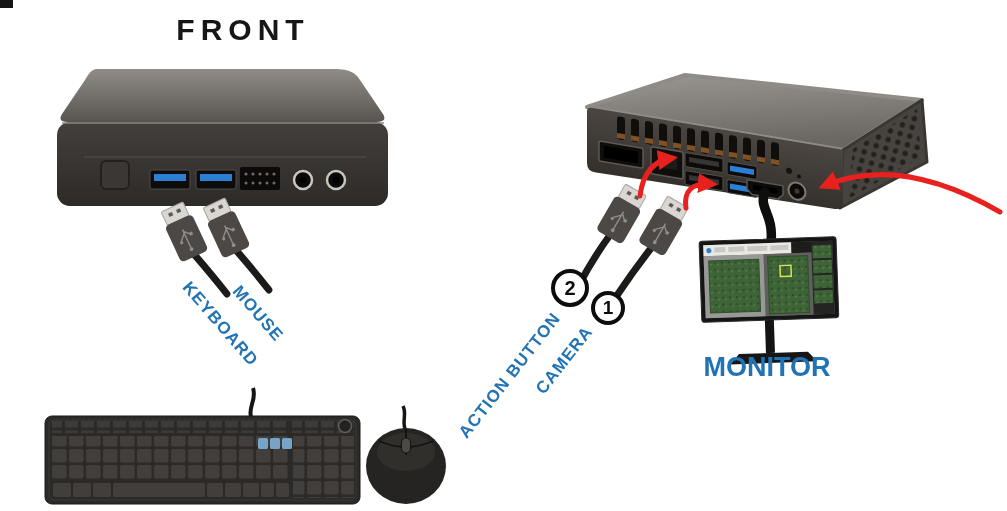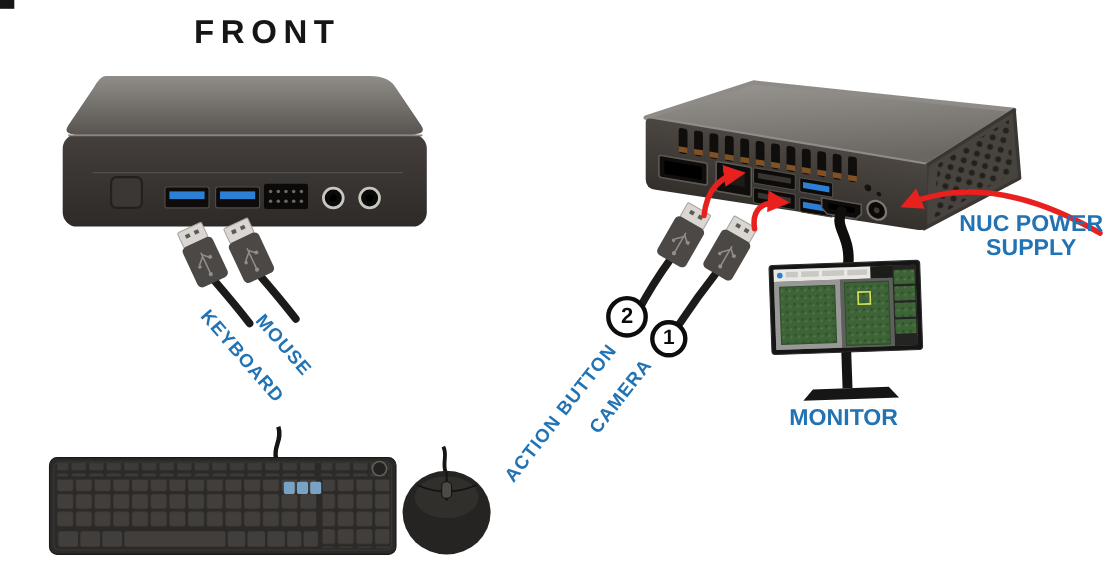--- a/index.html
+++ b/index.html
@@ -297,17 +297,16 @@
 <div class="overlay bluelabel rot" style="left:243px;top:282px;transform:rotate(49deg);">MOUSE</div>
 
 <div class="overlay numcircle" style="left:551px;top:269px;width:38px;height:38px;font-size:20px;">2</div>
 
 <div class="overlay numcircle" style="left:591px;top:291px;width:34px;height:34px;font-size:19px;">1</div>
 
 <div class="overlay bluelabel rot" style="left:455px;top:430px;transform:rotate(-52deg);">ACTION BUTTON</div>
 
 <div class="overlay bluelabel rot" style="left:532px;top:386px;transform:rotate(-52deg);">CAMERA</div>
 
-<div class="overlay bluelabel centerblock" style="left:702px;top:368px;width:130px;font-size:21px;">MONITOR</div>
-
-<div class="overlay bluelabel centerblock" style="left:871px;top:193px;width:133px;font-size:21px;line-height:22px;">NUC POWER SUPPLY</div>
+<div class="overlay bluelabel centerblock" style="left:702px;top:352px;width:130px;font-size:27px;">MONITOR</div>
+
 
 </div>
 
 </body></html>

